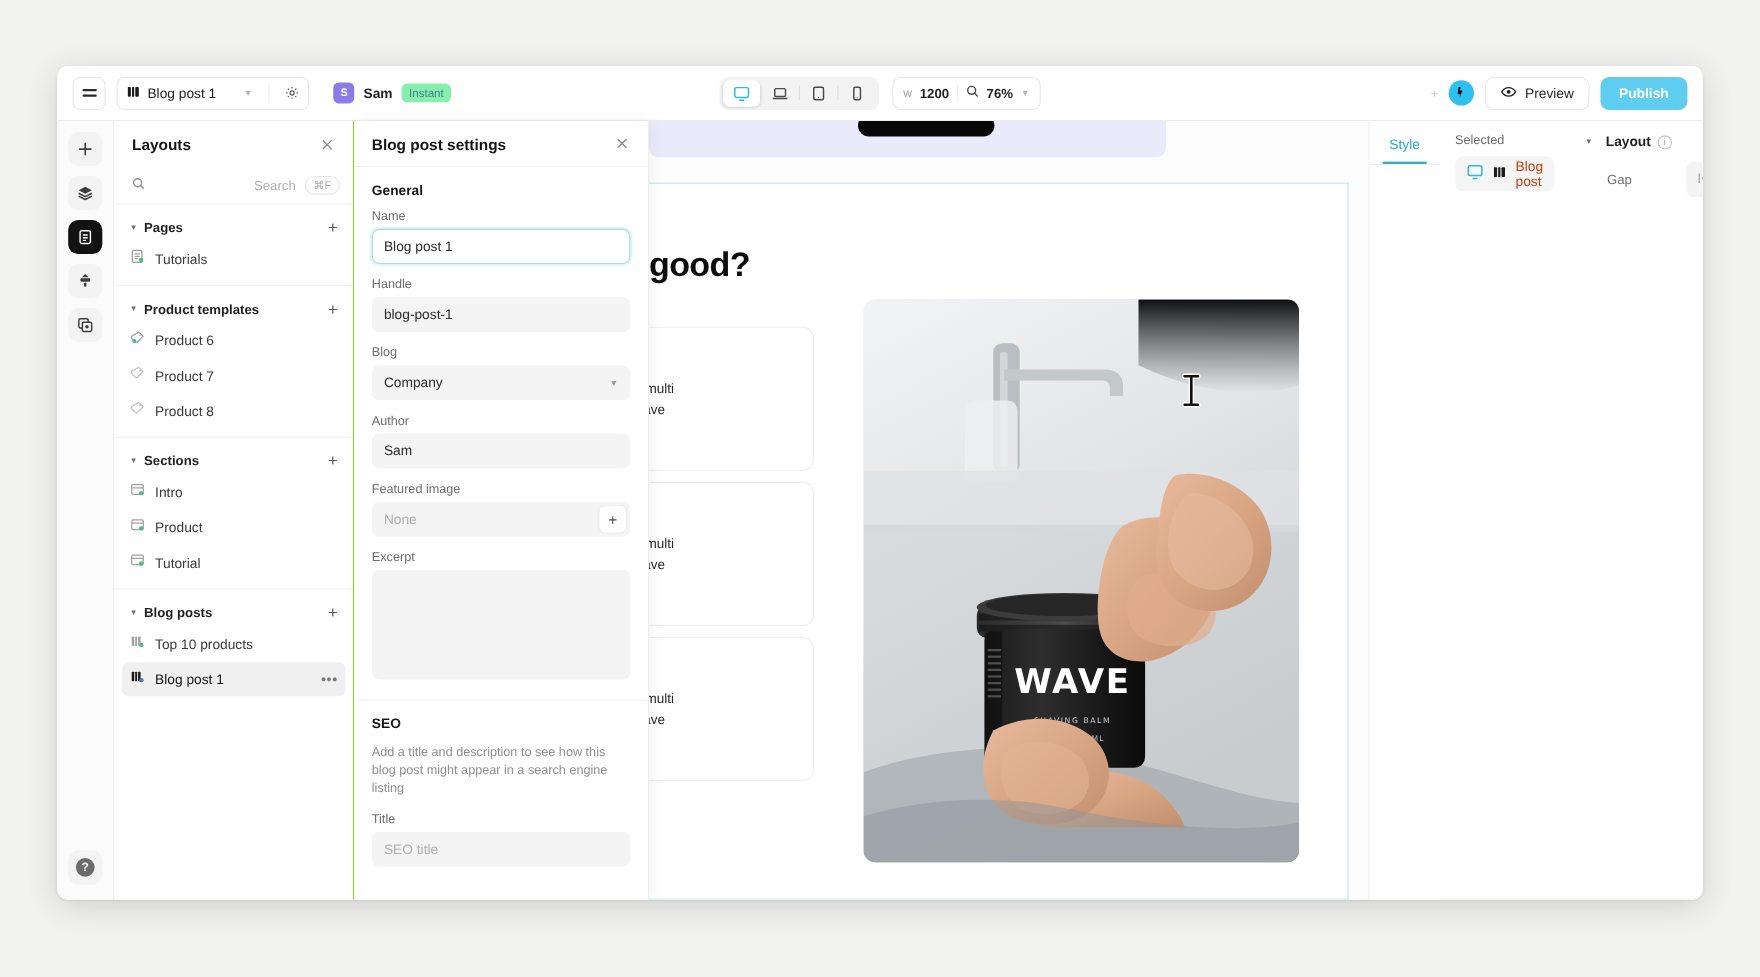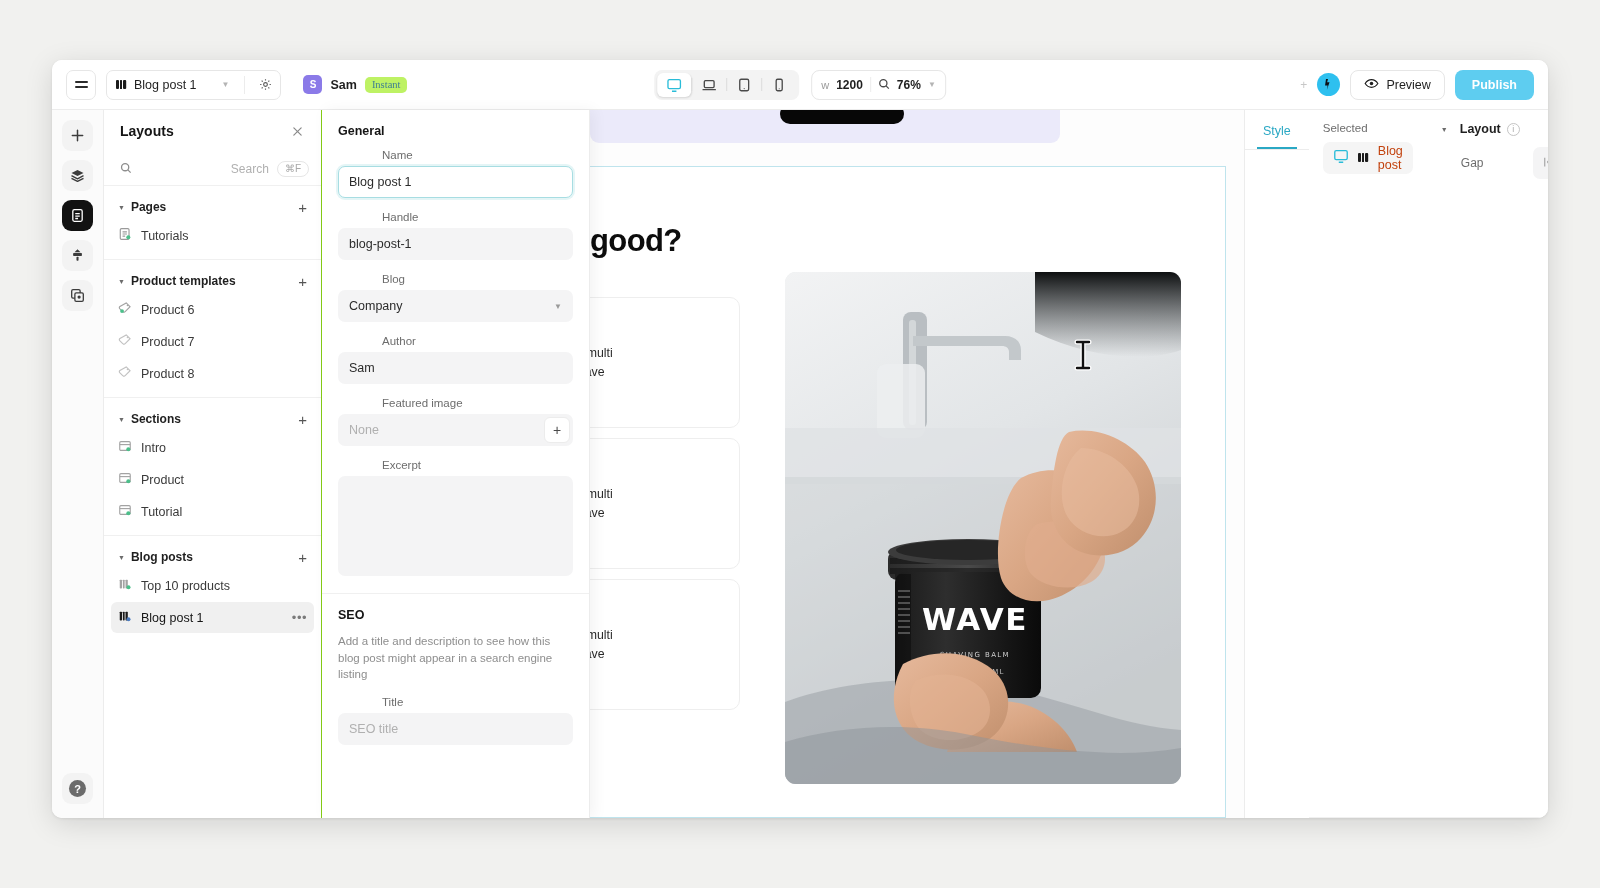--- a/index.html
+++ b/index.html
@@ -51,24 +51,23 @@
 
   .user-wrap { display: flex; align-items: center; gap: 8px; margin-left: 12px; }
   .avatar {
     width: 19px; height: 19px; border-radius: 5px;
     background: #8b7ae8; color: #fff;
     font-size: 10px; font-weight: 700;
     display: flex; align-items: center; justify-content: center;
   }
   .uname { font-size: 12.5px; color: #1f1f1f; font-weight: 600; }
   .badge-instant {
-    background: #bef264; color: #3f7f92;
+    background: #86efac; color: #3f7f92;
     font-size: 10.5px; padding: 2.5px 7px; border-radius: 5px;
     font-weight: 500;
-    font-family: Liberation Serif, serif;
   }
 
   .tb-center {
     position: absolute; left: 50%; transform: translateX(-50%);
     display: flex; align-items: center; gap: 12px;
   }
   .devgroup {
     display: flex; align-items: center; height: 30px;
     background: #f3f3f3; border-radius: 8px; padding: 3px;
   }
@@ -196,21 +195,21 @@
     z-index: 3;
   }
   .sp-head {
     height: 42px; display: flex; align-items: center;
     padding: 0 14px 0 16px; border-bottom: 1px solid #f0f0f0;
   }
   .sp-title { font-size: 14px; font-weight: 700; color: #151515; }
   .sp-body { flex: 1; padding: 14px 16px 0; overflow: hidden; }
   .sec-title { font-size: 12.5px; font-weight: 700; color: #151515; margin-bottom: 11px; }
   .fld { margin-bottom: 13px; }
-  .fld-lbl { font-size: 11.5px; color: #6d6d6d; margin-bottom: 5px; margin-left: 44px; }
+  .fld-lbl { font-size: 11.5px; color: #6d6d6d; margin-bottom: 5px; }
   .inp {
     width: 100%; height: 32px;
     background: #f4f4f5; border: 1px solid transparent; border-radius: 7px;
     font-size: 12.5px; color: #2b2b2b;
     padding: 0 10px; font-family: inherit; outline: none;
   }
   .inp.focused {
     background: #fff; border-color: #a7dde2;
     box-shadow: 0 0 0 2px rgba(167,221,226,.3);
   }
@@ -601,20 +600,28 @@
             </span>
             <span class="lbl">Blog post 1</span>
             <span class="dots">•••</span>
           </div>
         </div>
 
       </div>
     </div>
 
     <div class="settings">
+      <div class="sp-head">
+        <span class="sp-title">Blog post settings</span>
+        <span class="x-btn">
+          <svg width="11" height="11" viewBox="0 0 12 12" stroke="currentColor" stroke-width="1.3" stroke-linecap="round">
+              <path d="M2 2l8 8M10 2l-8 8"></path>
+            </svg>
+        </span>
+      </div>
       <div class="sp-body">
         <div class="sec-title">General</div>
 
         <div class="fld">
           <div class="fld-lbl">Name</div>
           <input class="inp focused" value="Blog post 1" style="">
         </div>
 
         <div class="fld">
           <div class="fld-lbl">Handle</div>

